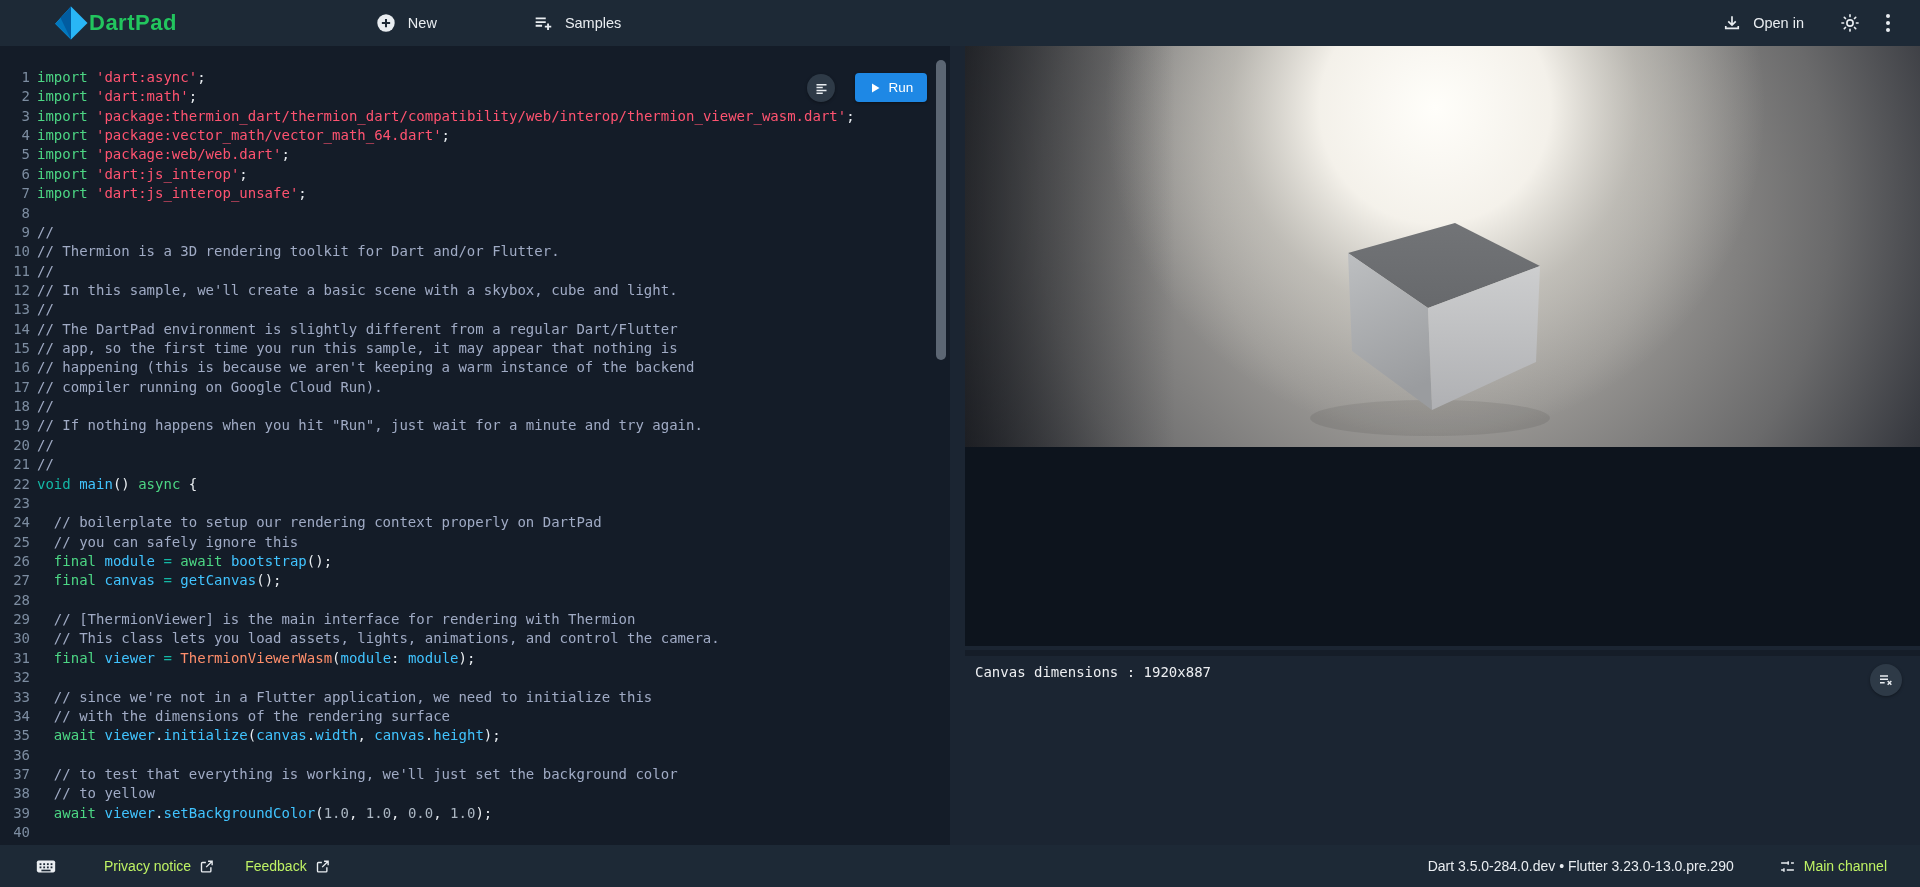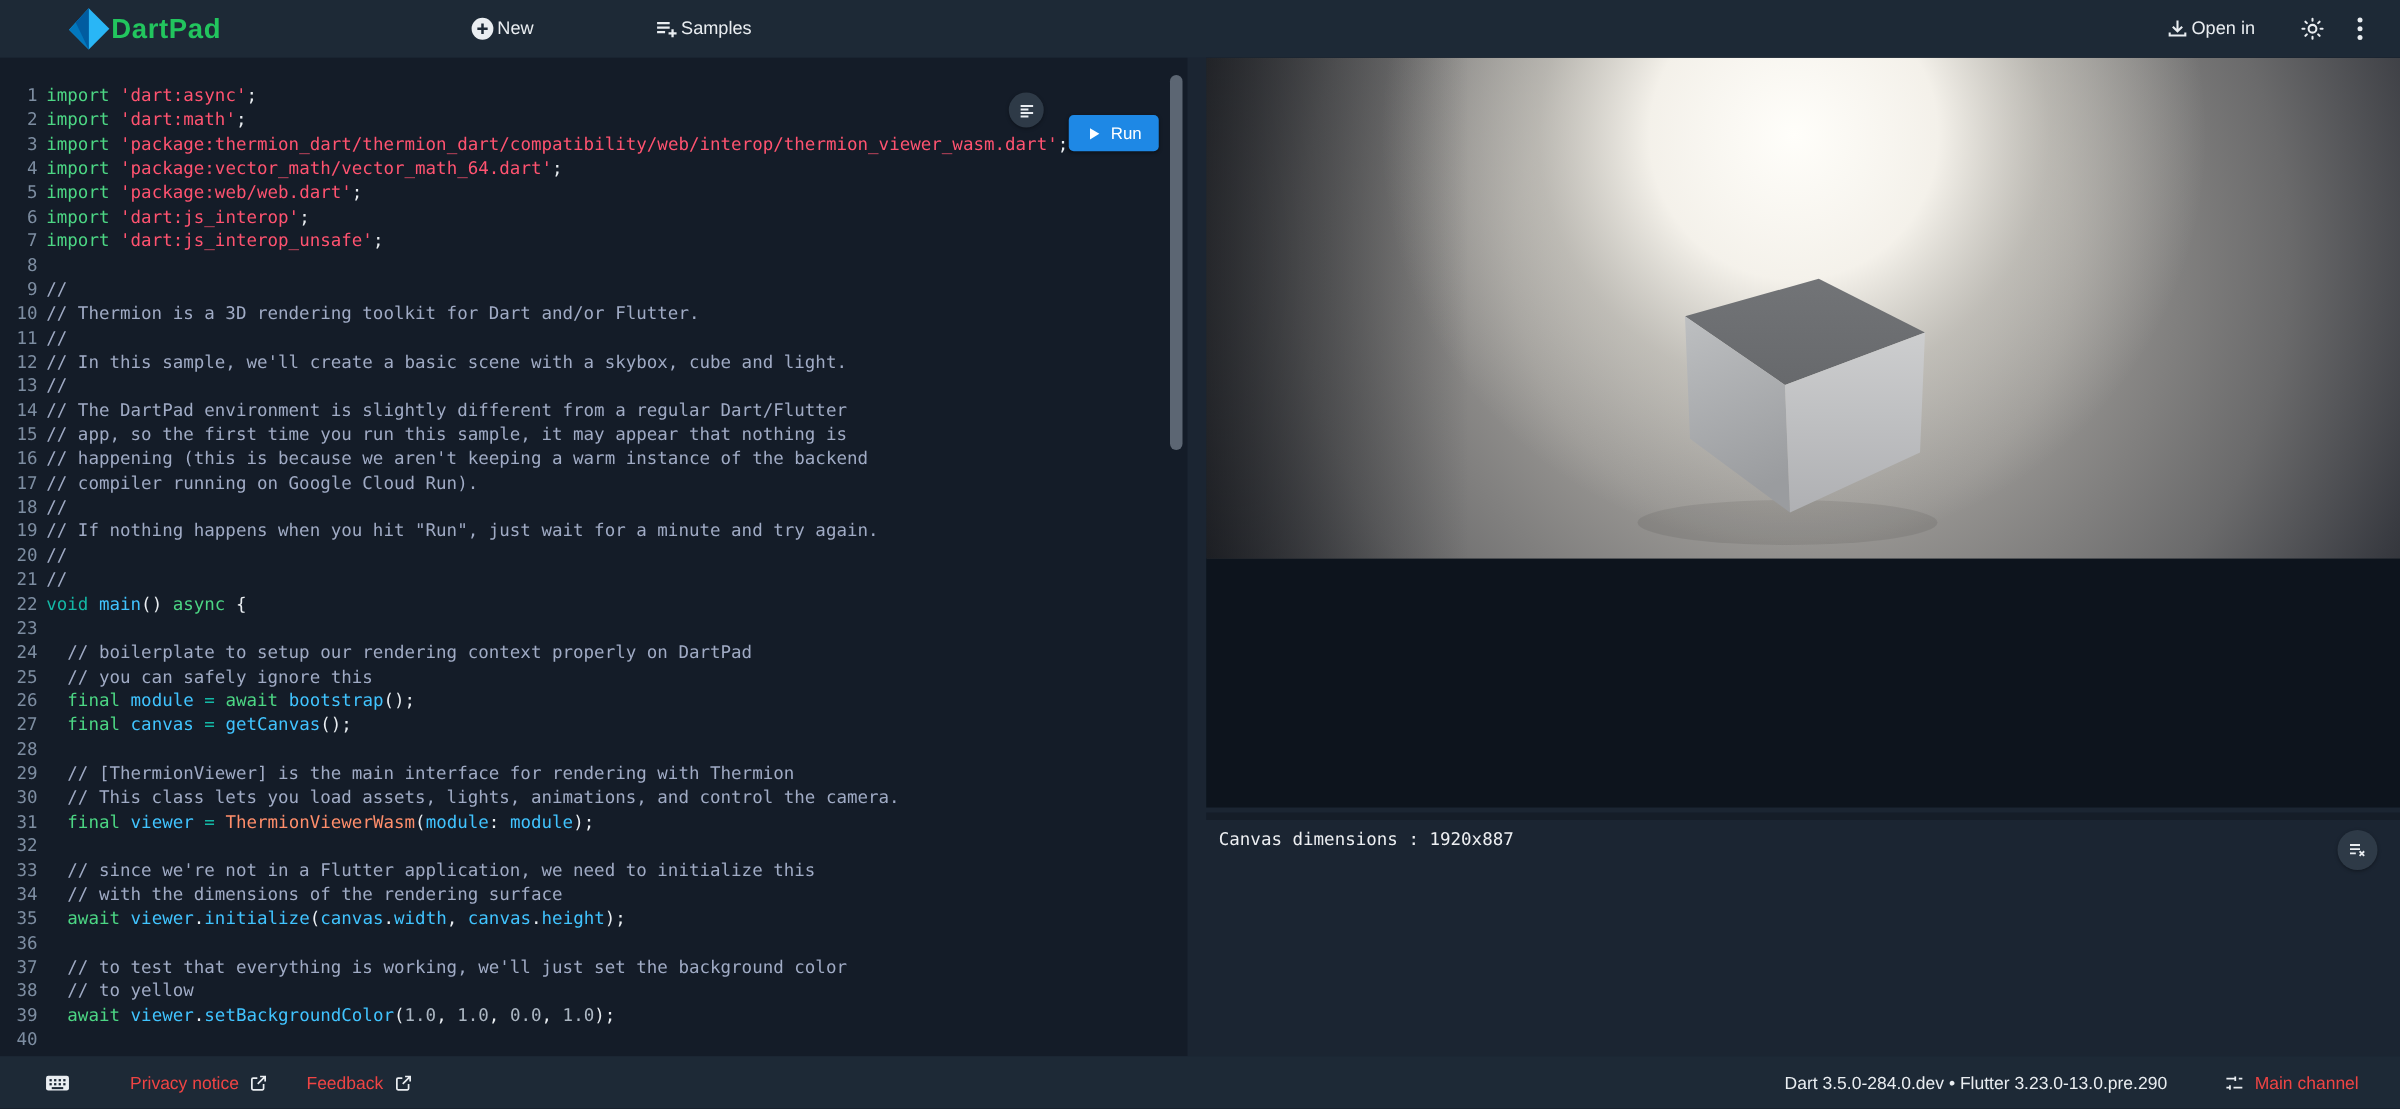--- a/index.html
+++ b/index.html
@@ -3,21 +3,21 @@
 <meta charset="utf-8">
 <style>
   html,body{margin:0;padding:0;background:#0e141c;}
   .app{position:relative;width:1920px;height:887px;background:#1B2532;overflow:hidden;
        font-family:"Liberation Sans",sans-serif;color:#E9EDF1;}
 
   
   .topbar{position:absolute;top:0;left:0;right:0;height:46px;background:#1D2936;
           display:flex;align-items:center;z-index:5;}
   .brand-title{font-size:22px;letter-spacing:.5px;font-weight:700;margin-left:0;color:#22c55e;}
-  .tb-btn{display:flex;align-items:center;gap:1px;font-size:14.5px;font-weight:500;color:#E9EDF1;cursor:pointer;}
+  .tb-btn{display:flex;align-items:center;gap:11px;font-size:14.5px;font-weight:500;color:#E9EDF1;cursor:pointer;}
   .spacer{flex:1;}
   .icon{display:inline-flex;align-items:center;justify-content:center;}
 
   
   .editor-panel{position:absolute;left:0;top:46px;width:950px;height:799px;background:#141C28;overflow:hidden;}
   .code{position:absolute;left:0;top:0;right:14px;padding-top:22px;
         font-family:"DejaVu Sans Mono","Liberation Mono",monospace;font-size:14px;line-height:19.36px;white-space:pre;}
   .cl{display:flex;}
   .ln{width:30px;flex:0 0 30px;text-align:right;color:#7D8DA1;margin-right:7px;user-select:none;}
   .ct{flex:1;}
@@ -27,38 +27,38 @@
   .tk-id{color:#41C4FF;}
   .tk-cls{color:#FF8E6B;text-align:center;}
   .tk-num{color:#ABB6C2;}
   .tk-pln{color:#E9EDF1;}
   .tk-wb{color:#14b8a6;font-weight:normal;}
   .fmt-btn{position:absolute;top:28px;right:115px;width:28px;height:28px;border-radius:50%;
            background:#2E3A47;display:flex;align-items:center;justify-content:center;cursor:pointer;
            box-shadow:0 1px 3px rgba(0,0,0,.35);}
   .run-btn{position:absolute;top:27px;right:23px;width:72px;height:29px;border-radius:4px;
            background:#1E88E5;display:flex;align-items:center;justify-content:center;gap:8px;
-           color:#fff;font-size:13.5px;font-weight:500;cursor:pointer;box-shadow:0 1px 3px rgba(0,0,0,.4);margin-top:19px;}
+           color:#fff;font-size:13.5px;font-weight:500;cursor:pointer;box-shadow:0 1px 3px rgba(0,0,0,.4);}
   .scroll-thumb{position:absolute;right:4px;top:14px;width:10px;height:300px;border-radius:5px;background:#5C6673;}
 
   
   .right-panel{position:absolute;left:965px;top:46px;right:0;height:610px;}
   .frame-output{position:absolute;top:0;left:0;right:0;height:600px;background:#0D141D;overflow:hidden;}
   .scene{position:absolute;top:0;left:0;}
   .console{position:absolute;top:604px;left:0;right:0;bottom:0;background:#151D28;}
   .console-text{position:absolute;left:10px;top:14px;font-family:"DejaVu Sans Mono","Liberation Mono",monospace;
                 font-size:14px;color:#EDEFF2;}
   .clear-btn{position:absolute;right:18px;top:14px;width:32px;height:32px;border-radius:50%;
              background:#2E3A47;display:flex;align-items:center;justify-content:center;cursor:pointer;
              box-shadow:0 1px 3px rgba(0,0,0,.35);}
 
   
   .statusbar{position:absolute;left:0;right:0;bottom:0;height:42px;background:#1D2936;
              display:flex;align-items:center;font-size:14px;z-index:5;}
-  .sb-link{display:flex;gap:8px;font-weight:500;color:#ef4444;cursor:pointer;}
+  .sb-link{display:flex;gap:8px;font-weight:500;color:#bef264;cursor:pointer;}
 </style>
 </head>
 <body>
 
 <div class="app">
 
   <div class="topbar">
     <span class="icon" style="margin-left:53px">
       <svg width="36" height="36" viewBox="0 0 24 24">
         <polygon points="12,1 23,12 12,23 1.5,12.5" fill="#29B6F6"></polygon>

